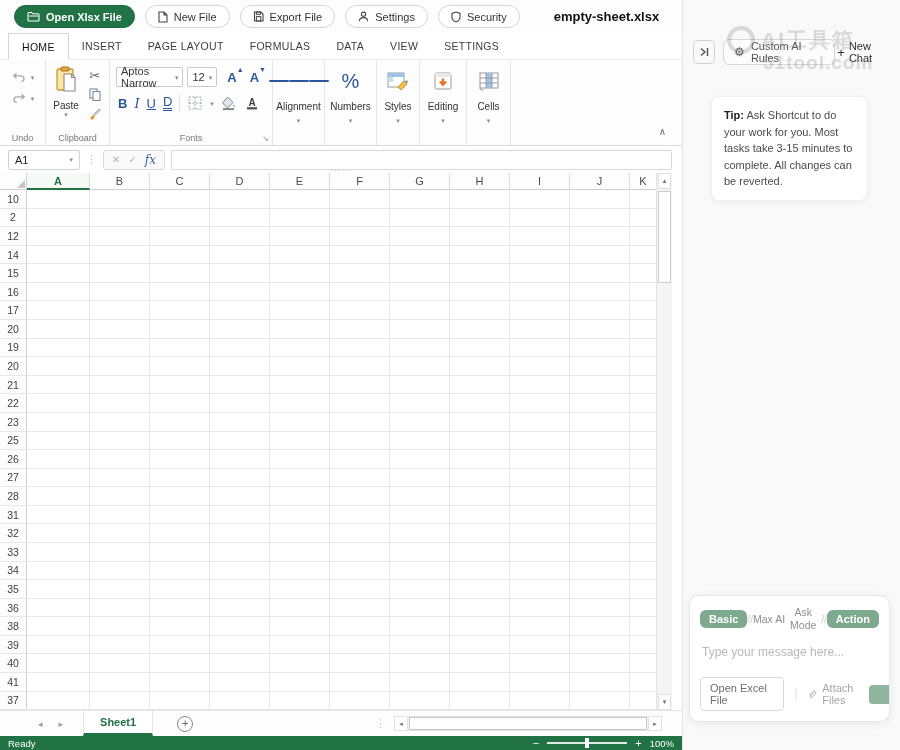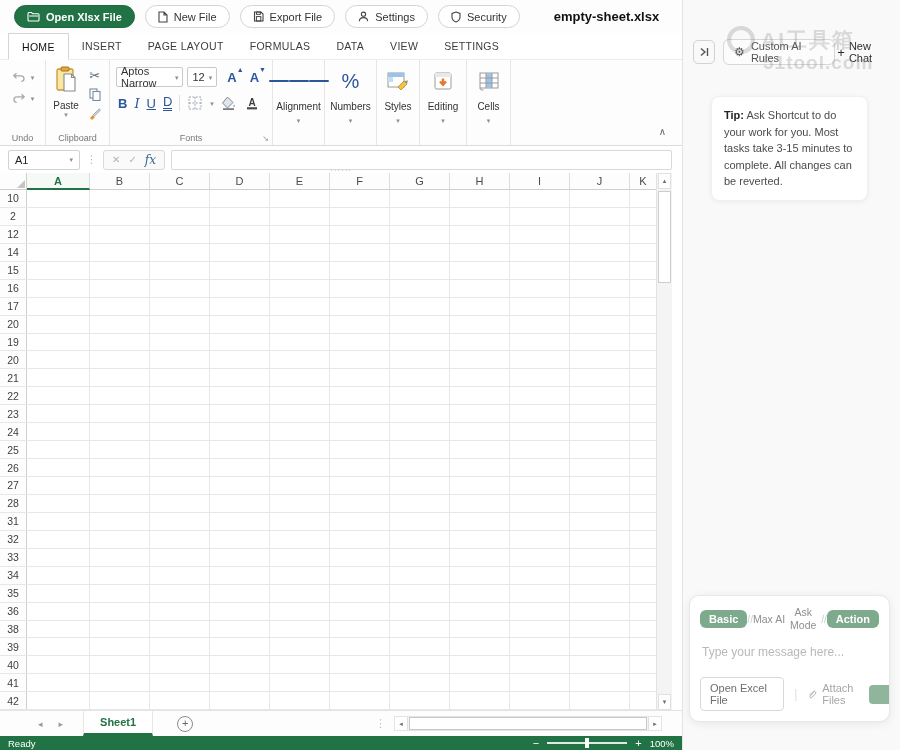--- a/index.html
+++ b/index.html
@@ -564,34 +564,20 @@
             <div class="cell" style="width: 60px;"></div>
             <div class="cell" style="width: 60px;"></div>
             <div class="cell" style="width: 60px;"></div>
             <div class="cell" style="width: 60px;"></div>
             <div class="cell" style="width: 60px;"></div>
             <div class="cell" style="width: 60px;"></div>
             <div class="cell" style="width: 60px;"></div>
             <div class="cell" style="flex: 1 1 0%; border-right: none;"></div>
           </div>
           <div class="grow">
-            <div class="rhdr">24</div>
-            <div class="cell" style="width: 63px;"></div>
-            <div class="cell" style="width: 60px;"></div>
-            <div class="cell" style="width: 60px;"></div>
-            <div class="cell" style="width: 60px;"></div>
-            <div class="cell" style="width: 60px;"></div>
-            <div class="cell" style="width: 60px;"></div>
-            <div class="cell" style="width: 60px;"></div>
-            <div class="cell" style="width: 60px;"></div>
-            <div class="cell" style="width: 60px;"></div>
-            <div class="cell" style="width: 60px;"></div>
-            <div class="cell" style="flex: 1 1 0%; border-right: none;"></div>
-          </div>
-          <div class="grow">
             <div class="rhdr">25</div>
             <div class="cell" style="width: 63px;"></div>
             <div class="cell" style="width: 60px;"></div>
             <div class="cell" style="width: 60px;"></div>
             <div class="cell" style="width: 60px;"></div>
             <div class="cell" style="width: 60px;"></div>
             <div class="cell" style="width: 60px;"></div>
             <div class="cell" style="width: 60px;"></div>
             <div class="cell" style="width: 60px;"></div>
             <div class="cell" style="width: 60px;"></div>
@@ -774,21 +760,21 @@
             <div class="cell" style="width: 60px;"></div>
             <div class="cell" style="width: 60px;"></div>
             <div class="cell" style="width: 60px;"></div>
             <div class="cell" style="width: 60px;"></div>
             <div class="cell" style="width: 60px;"></div>
             <div class="cell" style="width: 60px;"></div>
             <div class="cell" style="width: 60px;"></div>
             <div class="cell" style="flex: 1 1 0%; border-right: none;"></div>
           </div>
           <div class="grow">
-            <div class="rhdr">42</div>
+            <div class="rhdr">37</div>
             <div class="cell" style="width: 63px;"></div>
             <div class="cell" style="width: 60px;"></div>
             <div class="cell" style="width: 60px;"></div>
             <div class="cell" style="width: 60px;"></div>
             <div class="cell" style="width: 60px;"></div>
             <div class="cell" style="width: 60px;"></div>
             <div class="cell" style="width: 60px;"></div>
             <div class="cell" style="width: 60px;"></div>
             <div class="cell" style="width: 60px;"></div>
             <div class="cell" style="width: 60px;"></div>

